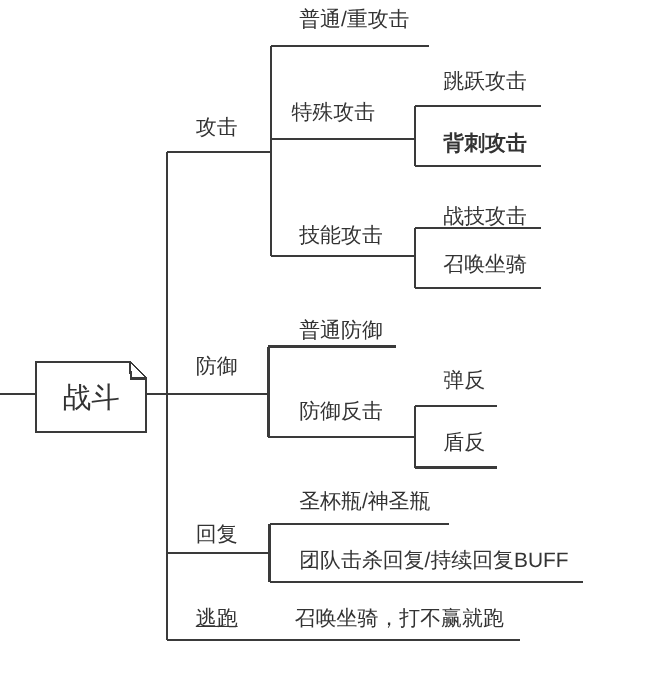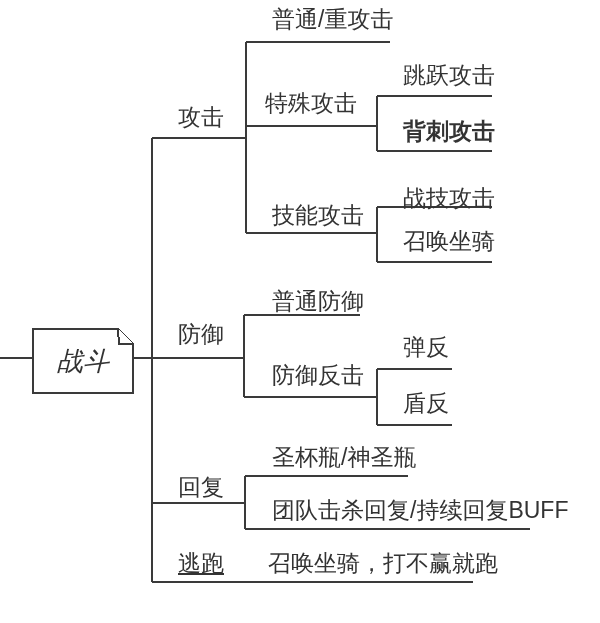--- a/index.html
+++ b/index.html
@@ -10,36 +10,35 @@
     background: #ffffff;
     font-family: "Liberation Sans", "DejaVu Sans", sans-serif;
     overflow: hidden;
   }
   .wires {
     position: absolute;
     left: 0; top: 0;
   }
   .label {
     position: absolute;
-    font-size: 23px;
+    font-size: 19px;
     line-height: 20px;
     color: #333333;
     white-space: nowrap;
     cursor: default;
   }
   .root-label {
     position: absolute;
     left: 33px; top: 329px;
     width: 100px; height: 64px;
     display: flex;
     align-items: center;
     justify-content: center;
     font-size: 26px;
     color: #333333;
-    font-style: italic;
   }
 </style>
 </head>
 <body>
 
 <div class="canvas">
 
   <svg class="wires" width="600" height="623" viewBox="0 0 600 623" fill="none" stroke="#3a3a3a" stroke-width="2" shape-rendering="crispEdges">
 
     <path d="M0 358 H33"></path>

